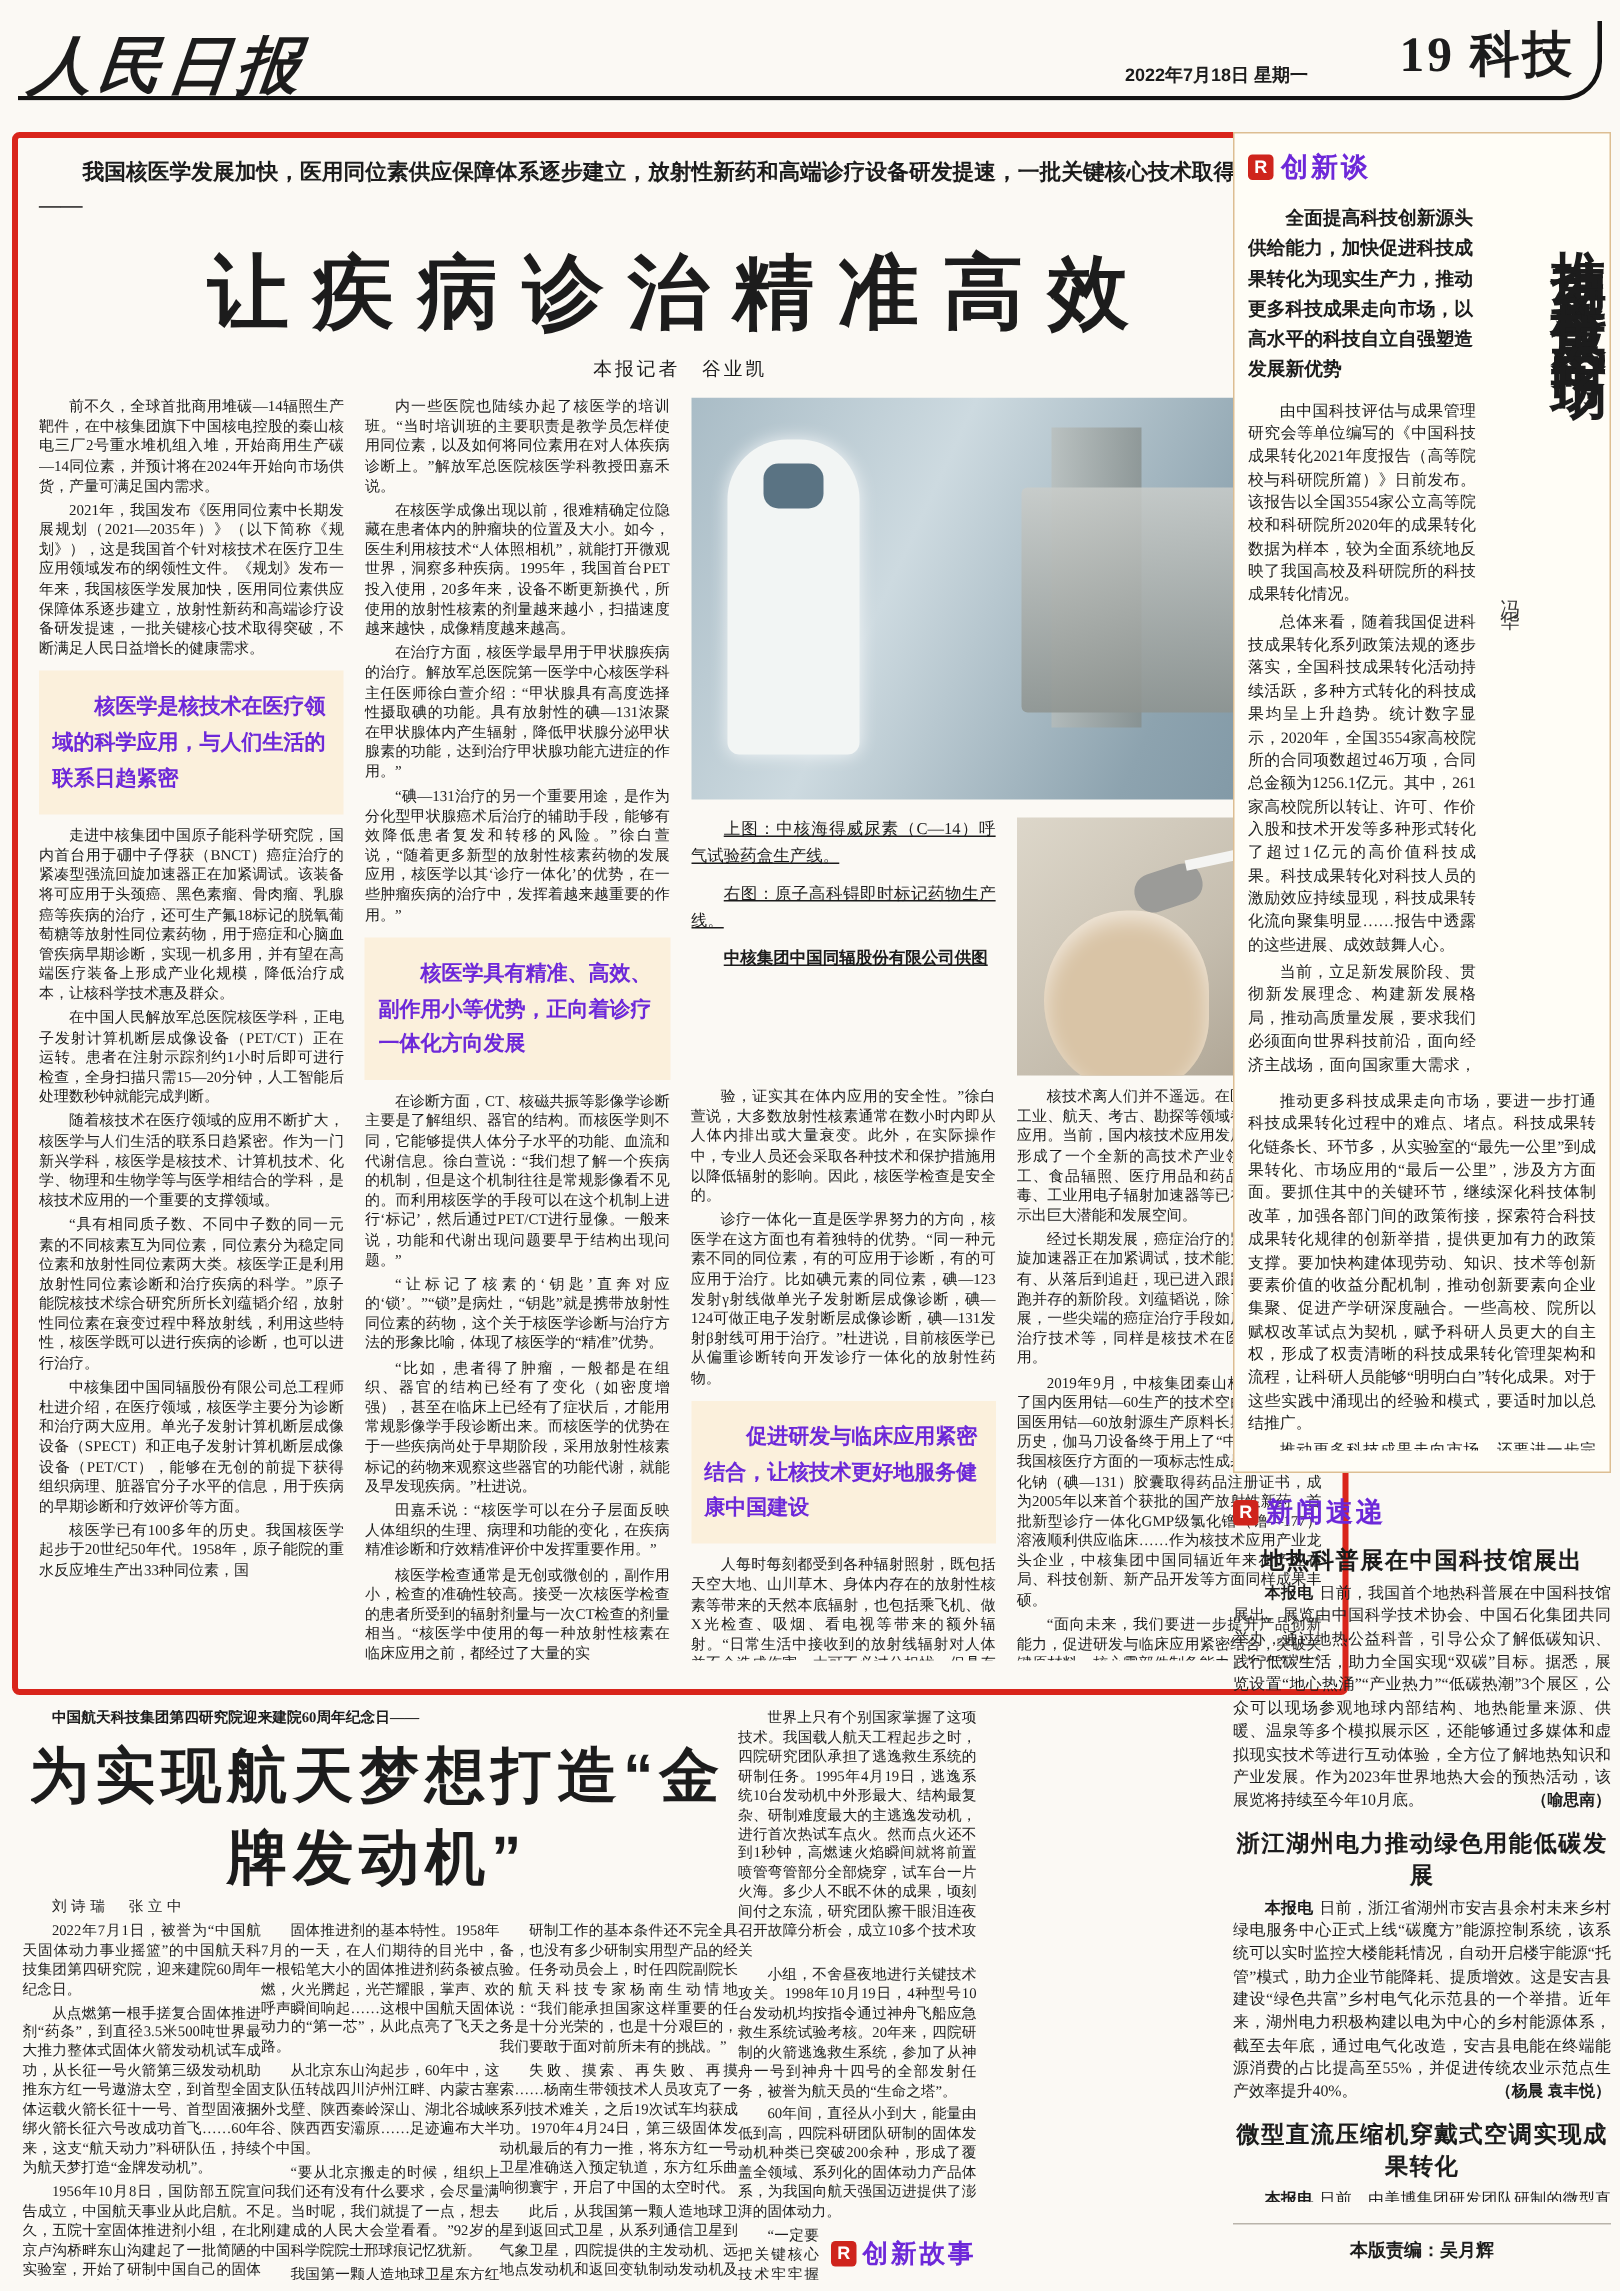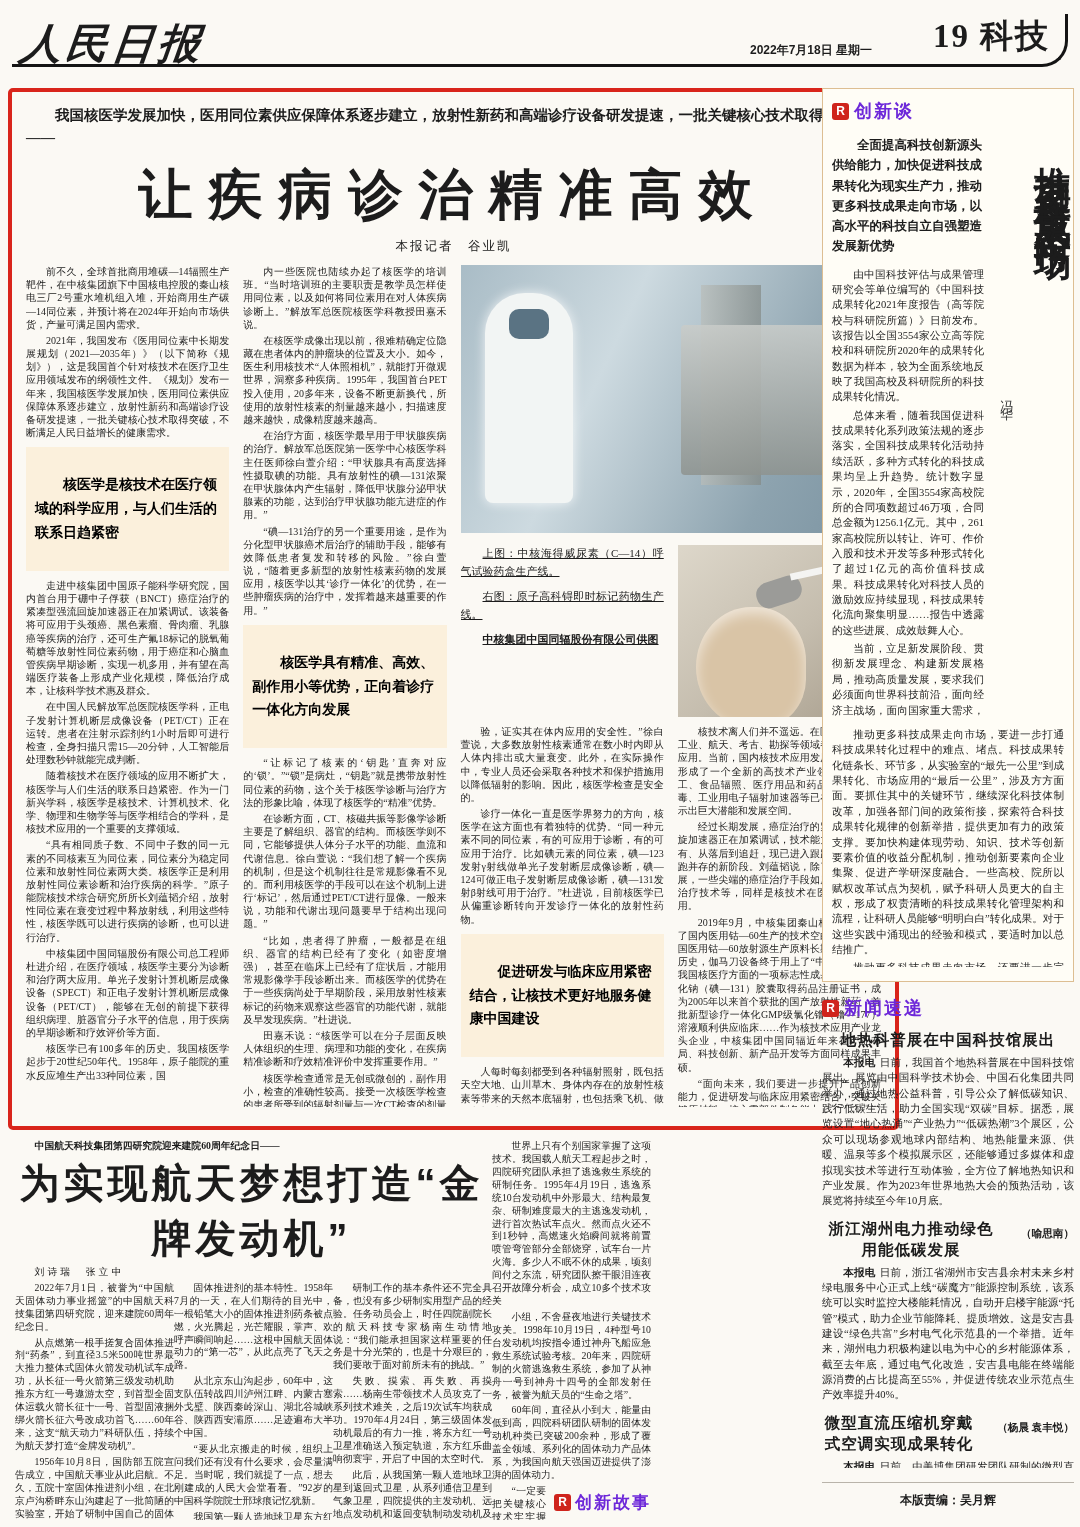--- a/index.html
+++ b/index.html
@@ -25,21 +25,21 @@
   .byline{margin:2px 0 10px;text-align:center;font-size:12.5px;letter-spacing:2px;}
   .body-grid{display:grid;grid-template-columns:repeat(4,1fr);column-gap:14px;
              grid-template-rows:268px auto;row-gap:8px;height:842px;overflow:hidden;}
   .c1{grid-column:1;grid-row:1/3;}
   .c2{grid-column:2;grid-row:1/3;}
   .photo1{grid-column:3/5;grid-row:1;margin:0;position:relative;overflow:hidden;
           background:linear-gradient(115deg,#a9bcc6 0%,#cddae0 35%,#8da3af 75%,#7b93a1 100%);}
   .c3{grid-column:3;grid-row:2;}
   .c4{grid-column:4;grid-row:2;}
   .col p{margin:0 0 3px;font-size:10px;line-height:1.32;text-align:justify;text-indent:2em;}
-  .subhead{margin:8px 0;padding:26px 9px;background:#fbf0dc;color:#000000;font-weight:700;
+  .subhead{margin:8px 0;padding:12px 9px;background:#fbf0dc;color:#6d28d9;font-weight:700;
            font-size:14px;line-height:1.7;text-indent:2em;
            font-family:"Liberation Sans","DejaVu Sans",sans-serif;}
   .capblock{margin:4px 0 8px;height:172px;overflow:hidden;}
   .capblock p{font-size:11px;line-height:1.6;margin:0 0 8px;text-indent:2em;text-align:justify;text-decoration:underline;}
   .capblock .credit{font-weight:700;}
   .suit{position:absolute;left:24px;top:28px;width:88px;height:210px;background:#f2f5f4;
         border-radius:40px 40px 8px 8px;box-shadow:0 0 12px rgba(255,255,255,.8);}
   .visor{position:absolute;left:48px;top:44px;width:40px;height:30px;background:#5a7383;border-radius:10px;}
   .machine{position:absolute;right:30px;top:60px;width:170px;height:150px;background:
            linear-gradient(180deg,#c9ccc9,#8e938f);border-radius:4px;opacity:.85;}
@@ -70,21 +70,21 @@
                  font-size:37px;font-weight:900;letter-spacing:7px;line-height:1;
                  font-family:"Liberation Sans","DejaVu Sans",sans-serif;}
   .talk-author{position:absolute;top:300px;right:58px;writing-mode:vertical-rl;
                font-size:13px;letter-spacing:8px;color:#333;}
   .talk-wide{margin-top:8px;height:240px;overflow:hidden;}
   
   .news-box{position:absolute;left:822px;top:994px;width:252px;height:474px;overflow:hidden;}
   .nx-title{margin:10px 0 4px;text-align:center;font-size:15.5px;font-weight:900;letter-spacing:1px;}
   .nx-body{margin:0 0 6px;font-size:10.6px;line-height:1.45;text-align:justify;text-indent:2em;}
   .nx-body .lead{font-weight:900;margin-right:4px;font-family:"Liberation Sans",sans-serif;font-size:10.6px;}
-  .nx-author{float:right;font-weight:700;margin-top:33px;}
+  .nx-author{float:right;font-weight:700;}
   .page-editor{position:absolute;left:822px;top:1482px;width:252px;text-align:center;
                font-size:12px;font-weight:700;border-top:1px solid #b9b4aa;padding-top:9px;}
   
   .space-art{position:absolute;left:15px;top:1140px;width:795px;height:380px;overflow:hidden;}
   .space-grid{display:grid;grid-template-columns:repeat(5,1fr);
               grid-template-rows:auto 1fr;height:100%;}
   .s-head{grid-column:1/4;grid-row:1;padding-right:4px;}
   .s-kicker{margin:2px 0 8px;font-size:14px;font-weight:700;}
   .s-headline{margin:0;text-align:center;font-size:40px;font-weight:900;letter-spacing:4px;
               font-family:"Liberation Sans","DejaVu Sans",sans-serif;}
@@ -126,22 +126,22 @@
         <p>中核集团中国同辐股份有限公司总工程师杜进介绍，在医疗领域，核医学主要分为诊断和治疗两大应用。单光子发射计算机断层成像设备（SPECT）和正电子发射计算机断层成像设备（PET/CT），能够在无创的前提下获得组织病理、脏器官分子水平的信息，用于疾病的早期诊断和疗效评价等方面。</p>
         <p>核医学已有100多年的历史。我国核医学起步于20世纪50年代。1958年，原子能院的重水反应堆生产出33种同位素，国</p>
       </div>
 
       <div class="col c2">
         <p>内一些医院也陆续办起了核医学的培训班。“当时培训班的主要职责是教学员怎样使用同位素，以及如何将同位素用在对人体疾病诊断上。”解放军总医院核医学科教授田嘉禾说。</p>
         <p>在核医学成像出现以前，很难精确定位隐藏在患者体内的肿瘤块的位置及大小。如今，医生利用核技术“人体照相机”，就能打开微观世界，洞察多种疾病。1995年，我国首台PET投入使用，20多年来，设备不断更新换代，所使用的放射性核素的剂量越来越小，扫描速度越来越快，成像精度越来越高。</p>
         <p>在治疗方面，核医学最早用于甲状腺疾病的治疗。解放军总医院第一医学中心核医学科主任医师徐白萱介绍：“甲状腺具有高度选择性摄取碘的功能。具有放射性的碘—131浓聚在甲状腺体内产生辐射，降低甲状腺分泌甲状腺素的功能，达到治疗甲状腺功能亢进症的作用。”</p>
         <p>“碘—131治疗的另一个重要用途，是作为分化型甲状腺癌术后治疗的辅助手段，能够有效降低患者复发和转移的风险。”徐白萱说，“随着更多新型的放射性核素药物的发展应用，核医学以其‘诊疗一体化’的优势，在一些肿瘤疾病的治疗中，发挥着越来越重要的作用。”</p>
         <h3 class="subhead">核医学具有精准、高效、副作用小等优势，正向着诊疗一体化方向发展</h3>
+        <p>在诊断方面，CT、核磁共振等影像学诊断主要是了解组织、器官的结构。而核医学则不同，它能够提供人体分子水平的功能、血流和代谢信息。徐白萱说：“我们想了解一个疾病的机制，但是这个机制往往是常规影像看不见的。而利用核医学的手段可以在这个机制上进行‘标记’，然后通过PET/CT进行显像。一般来说，功能和代谢出现问题要早于结构出现问题。”</p>
         <p>“让标记了核素的‘钥匙’直奔对应的‘锁’。”“锁”是病灶，“钥匙”就是携带放射性同位素的药物，这个关于核医学诊断与治疗方法的形象比喻，体现了核医学的“精准”优势。</p>
-        <p>在诊断方面，CT、核磁共振等影像学诊断主要是了解组织、器官的结构。而核医学则不同，它能够提供人体分子水平的功能、血流和代谢信息。徐白萱说：“我们想了解一个疾病的机制，但是这个机制往往是常规影像看不见的。而利用核医学的手段可以在这个机制上进行‘标记’，然后通过PET/CT进行显像。一般来说，功能和代谢出现问题要早于结构出现问题。”</p>
         <p>“比如，患者得了肿瘤，一般都是在组织、器官的结构已经有了变化（如密度增强），甚至在临床上已经有了症状后，才能用常规影像学手段诊断出来。而核医学的优势在于一些疾病尚处于早期阶段，采用放射性核素标记的药物来观察这些器官的功能代谢，就能及早发现疾病。”杜进说。</p>
         <p>田嘉禾说：“核医学可以在分子层面反映人体组织的生理、病理和功能的变化，在疾病精准诊断和疗效精准评价中发挥重要作用。”</p>
         <p>核医学检查通常是无创或微创的，副作用小，检查的准确性较高。接受一次核医学检查的患者所受到的辐射剂量与一次CT检查的剂量相当。“核医学中使用的每一种放射性核素在临床应用之前，都经过了大量的实</p>
       </div>
 
       <figure class="photo1">
         <div class="machine2"></div>
         <div class="machine"></div>
         <div class="suit"></div>
         <div class="visor"></div>

